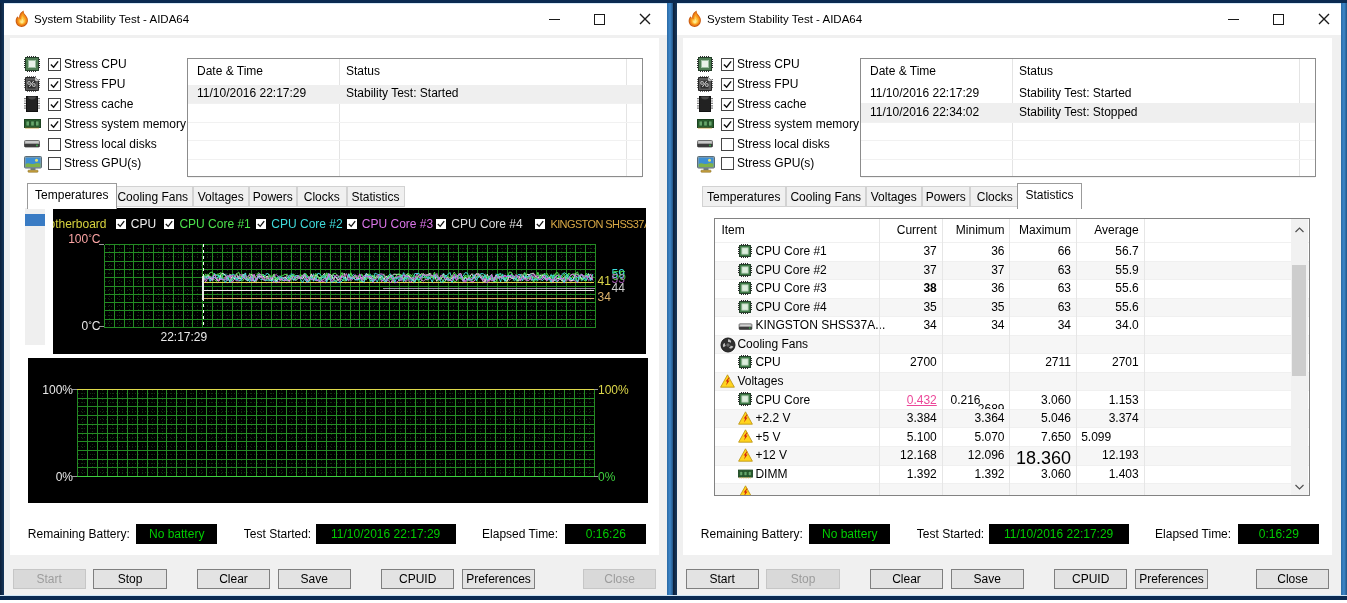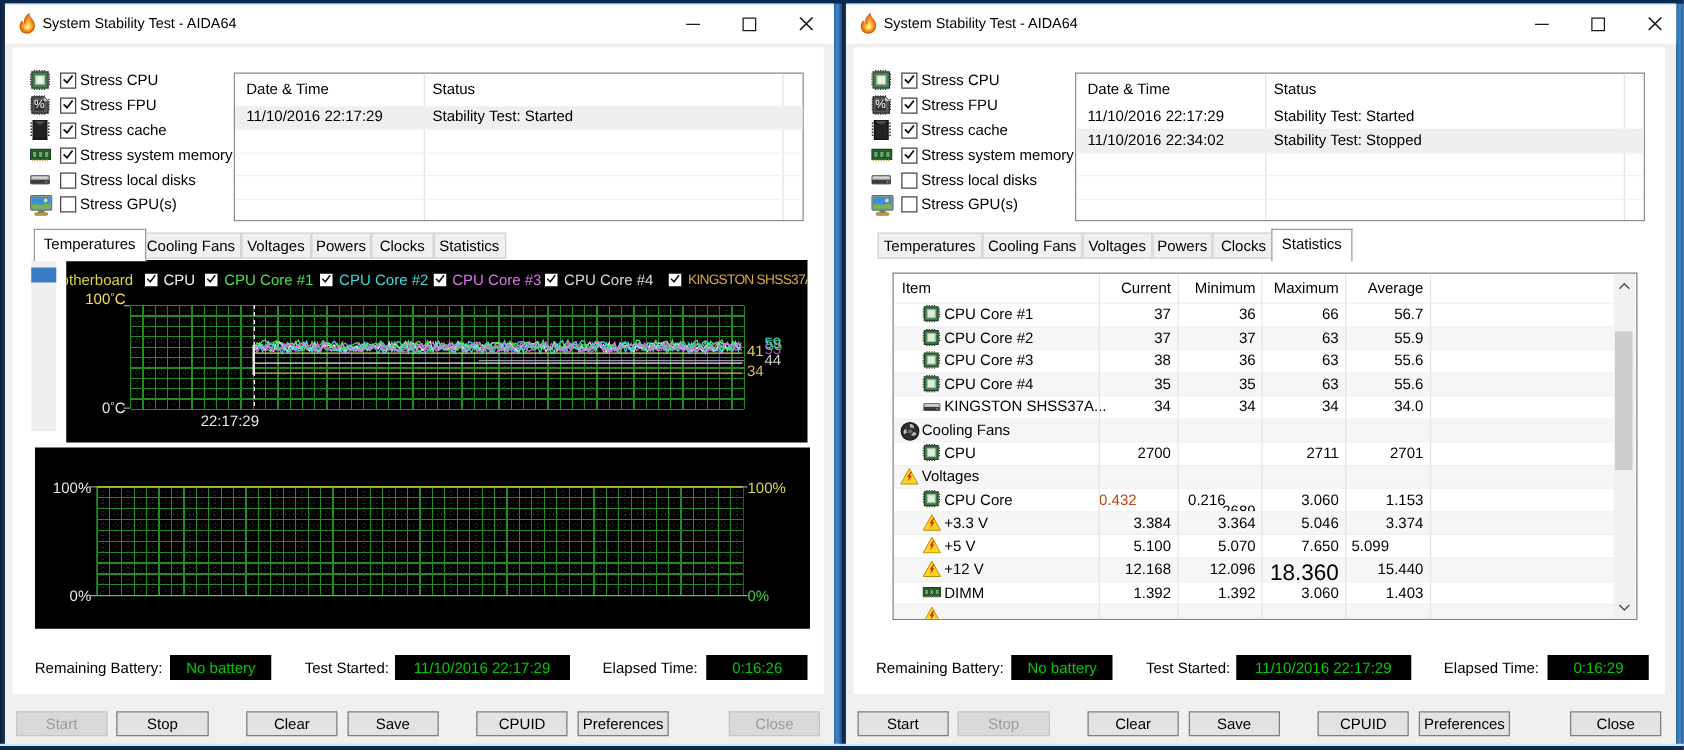--- a/index.html
+++ b/index.html
@@ -147,21 +147,21 @@
         </svg></div>
       <div style="position:absolute;left:309.3px;top:9px;font-size:12px;letter-spacing:0px;color:#da74e8;">CPU Core #3</div>
       <div style="position:absolute;left:383.8px;top:11px;width:10px;height:10px;background:#fff;line-height:8px;text-align:center;"><svg width="8" height="8" viewBox="0 0 10 10">
           <polyline points="1,5 4,8 9,1.5" fill="none" stroke="#111" stroke-width="1.6"></polyline>
         </svg></div>
       <div style="position:absolute;left:398.8px;top:9px;font-size:12px;letter-spacing:0px;color:#dadada;">CPU Core #4</div>
       <div style="position:absolute;left:482.8px;top:11px;width:10px;height:10px;background:#fff;line-height:8px;text-align:center;"><svg width="8" height="8" viewBox="0 0 10 10">
           <polyline points="1,5 4,8 9,1.5" fill="none" stroke="#111" stroke-width="1.6"></polyline>
         </svg></div>
       <div style="position:absolute;left:497.9px;top:10px;font-size:11px;letter-spacing:-0.6px;color:#d8a845;">KINGSTON SHSS37A2</div>
-      <div style="position:absolute;left:8px;top:24px;width:40px;text-align:right;font-size:12px;color:#fde047;">100<span style="font-size:9px;vertical-align:2px;">°</span>C</div>
+      <div style="position:absolute;left:8px;top:24px;width:40px;text-align:right;font-size:12px;color:#fca5a5;">100<span style="font-size:9px;vertical-align:2px;">°</span>C</div>
       <div style="position:absolute;left:8px;top:111px;width:40px;text-align:right;font-size:12px;color:#e8e8e8;">0<span style="font-size:9px;vertical-align:2px;">°</span>C</div>
       <svg style="position:absolute;left:51px;top:36.5px;" width="492" height="84" viewBox="-0.5 -0.5 492 84">
         <g stroke="#113611" stroke-width="1" stroke-dasharray="1 2.2" shape-rendering="crispEdges">
           <line x1="4.91" y1="0" x2="4.91" y2="83"></line>
           <line x1="14.73" y1="0" x2="14.73" y2="83"></line>
           <line x1="24.55" y1="0" x2="24.55" y2="83"></line>
           <line x1="34.37" y1="0" x2="34.37" y2="83"></line>
           <line x1="44.19" y1="0" x2="44.19" y2="83"></line>
           <line x1="54.01" y1="0" x2="54.01" y2="83"></line>
           <line x1="63.83" y1="0" x2="63.83" y2="83"></line>
@@ -632,21 +632,21 @@
 <g stroke="#2c2c2c" stroke-width="1">
 <line x1="3" y1="0.5" x2="11" y2="0.5" stroke-dasharray="1 1"></line>
 <line x1="3" y1="13.5" x2="11" y2="13.5" stroke-dasharray="1 1"></line>
 <line x1="0.5" y1="3" x2="0.5" y2="11" stroke-dasharray="1 1"></line>
 <line x1="13.5" y1="3" x2="13.5" y2="11" stroke-dasharray="1 1"></line>
 </g>
 <rect x="1.5" y="1.5" width="11" height="11" fill="#3e7a46" stroke="#24402a"></rect>
 <rect x="3.8" y="3.8" width="6.4" height="6.4" fill="#ddeedd" stroke="#9dbfa1" stroke-width="0.8"></rect>
 </svg></div>
       <div style="position:absolute;left:40.0px;top:61.9px;font-size:12px;color:#000;">CPU Core #3</div>
-      <div style="position:absolute;left:136.4px;top:61.9px;width:85px;text-align:right;font-size:12px;color:#000;">38</div>
+      <div style="position:absolute;left:136.4px;top:61.9px;width:85px;text-align:right;font-size:12px;color:#000;font-weight:bold;">38</div>
       <div style="position:absolute;left:204.1px;top:61.9px;width:85px;text-align:right;font-size:12px;color:#000;">36</div>
       <div style="position:absolute;left:270.6px;top:61.9px;width:85px;text-align:right;font-size:12px;color:#000;">63</div>
       <div style="position:absolute;left:338.3px;top:61.9px;width:85px;text-align:right;font-size:12px;color:#000;">55.6</div>
       <div style="position:absolute;left:0;top:78.2px;width:100%;height:18.55px;background:#f6f6f6;"></div>
       <div style="position:absolute;left:0;top:78.2px;width:100%;height:1px;background:#f0f0f0;"></div>
       <div style="position:absolute;left:23.1px;top:80.2px;"><svg width="14" height="14" viewBox="0 0 14 14">
 <g stroke="#2c2c2c" stroke-width="1">
 <line x1="3" y1="0.5" x2="11" y2="0.5" stroke-dasharray="1 1"></line>
 <line x1="3" y1="13.5" x2="11" y2="13.5" stroke-dasharray="1 1"></line>
 <line x1="0.5" y1="3" x2="0.5" y2="11" stroke-dasharray="1 1"></line>
@@ -710,31 +710,31 @@
 <g stroke="#2c2c2c" stroke-width="1">
 <line x1="3" y1="0.5" x2="11" y2="0.5" stroke-dasharray="1 1"></line>
 <line x1="3" y1="13.5" x2="11" y2="13.5" stroke-dasharray="1 1"></line>
 <line x1="0.5" y1="3" x2="0.5" y2="11" stroke-dasharray="1 1"></line>
 <line x1="13.5" y1="3" x2="13.5" y2="11" stroke-dasharray="1 1"></line>
 </g>
 <rect x="1.5" y="1.5" width="11" height="11" fill="#3e7a46" stroke="#24402a"></rect>
 <rect x="3.8" y="3.8" width="6.4" height="6.4" fill="#ddeedd" stroke="#9dbfa1" stroke-width="0.8"></rect>
 </svg></div>
       <div style="position:absolute;left:40.0px;top:173.2px;font-size:12px;color:#000;">CPU Core</div>
-      <div style="position:absolute;left:136.4px;top:173.2px;width:85px;text-align:center;font-size:12px;color:#c2410c;">0.432</div>
+      <div style="position:absolute;left:136.4px;top:173.2px;width:85px;text-align:right;font-size:12px;color:#ec4899;text-decoration:underline;">0.432</div>
       <div style="position:absolute;left:204.1px;top:173.2px;width:61px;text-align:right;font-size:12px;color:#000;">0.216</div>
       <div style="position:absolute;left:270.6px;top:173.2px;width:85px;text-align:right;font-size:12px;color:#000;">3.060</div>
       <div style="position:absolute;left:338.3px;top:173.2px;width:85px;text-align:right;font-size:12px;color:#000;">1.153</div>
       <div style="position:absolute;left:0;top:189.6px;width:100%;height:18.55px;background:#f6f6f6;"></div>
       <div style="position:absolute;left:0;top:189.6px;width:100%;height:1px;background:#f0f0f0;"></div>
       <div style="position:absolute;left:23.1px;top:191.6px;"><svg width="15" height="14" viewBox="0 0 15 14">
 <path d="M7.5 0.8 L14.4 13.2 H0.6 Z" fill="#ffd41e" stroke="#b78f0a" stroke-width="0.8"></path>
 <path d="M8.6 3.4 L5.6 7.6 H7.2 L6 11.4 L9.6 6.6 H7.9 L9.5 3.4 Z" fill="#d42a0a"></path>
 </svg></div>
-      <div style="position:absolute;left:40.0px;top:191.8px;font-size:12px;color:#000;">+3.3 V</div>
+      <div style="position:absolute;left:40.0px;top:191.8px;font-size:12px;color:#000;">+2.2 V</div>
       <div style="position:absolute;left:136.4px;top:191.8px;width:85px;text-align:right;font-size:12px;color:#000;">3.384</div>
       <div style="position:absolute;left:204.1px;top:191.8px;width:85px;text-align:right;font-size:12px;color:#000;">3.364</div>
       <div style="position:absolute;left:270.6px;top:191.8px;width:85px;text-align:right;font-size:12px;color:#000;">5.046</div>
       <div style="position:absolute;left:338.3px;top:191.8px;width:85px;text-align:right;font-size:12px;color:#000;">3.374</div>
       <div style="position:absolute;left:0;top:208.1px;width:100%;height:1px;background:#f0f0f0;"></div>
       <div style="position:absolute;left:23.1px;top:210.1px;"><svg width="15" height="14" viewBox="0 0 15 14">
 <path d="M7.5 0.8 L14.4 13.2 H0.6 Z" fill="#ffd41e" stroke="#b78f0a" stroke-width="0.8"></path>
 <path d="M8.6 3.4 L5.6 7.6 H7.2 L6 11.4 L9.6 6.6 H7.9 L9.5 3.4 Z" fill="#d42a0a"></path>
 </svg></div>
       <div style="position:absolute;left:40.0px;top:210.3px;font-size:12px;color:#000;">+5 V</div>
@@ -745,21 +745,21 @@
       <div style="position:absolute;left:0;top:226.7px;width:100%;height:18.55px;background:#f6f6f6;"></div>
       <div style="position:absolute;left:0;top:226.7px;width:100%;height:1px;background:#f0f0f0;"></div>
       <div style="position:absolute;left:23.1px;top:228.7px;"><svg width="15" height="14" viewBox="0 0 15 14">
 <path d="M7.5 0.8 L14.4 13.2 H0.6 Z" fill="#ffd41e" stroke="#b78f0a" stroke-width="0.8"></path>
 <path d="M8.6 3.4 L5.6 7.6 H7.2 L6 11.4 L9.6 6.6 H7.9 L9.5 3.4 Z" fill="#d42a0a"></path>
 </svg></div>
       <div style="position:absolute;left:40.0px;top:228.8px;font-size:12px;color:#000;">+12 V</div>
       <div style="position:absolute;left:136.4px;top:228.8px;width:85px;text-align:right;font-size:12px;color:#000;">12.168</div>
       <div style="position:absolute;left:204.1px;top:228.8px;width:85px;text-align:right;font-size:12px;color:#000;">12.096</div>
       <div style="position:absolute;left:270.6px;top:228.8px;width:85px;text-align:right;font-size:18px;color:#000;">18.360</div>
-      <div style="position:absolute;left:338.3px;top:228.8px;width:85px;text-align:right;font-size:12px;color:#000;">15.440</div>
+      <div style="position:absolute;left:338.3px;top:228.8px;width:85px;text-align:right;font-size:12px;color:#000;">12.193</div>
       <div style="position:absolute;left:0;top:245.2px;width:100%;height:1px;background:#f0f0f0;"></div>
       <div style="position:absolute;left:23.1px;top:247.2px;"><svg width="15" height="14" viewBox="0 0 17 16">
 <rect x="0.5" y="3.5" width="16" height="8" fill="#2e6b33" stroke="#1c4220"></rect>
 <rect x="2" y="5" width="3.4" height="5" fill="#67a86b" stroke="#1c4220" stroke-width="0.7"></rect>
 <rect x="6.8" y="5" width="3.4" height="5" fill="#67a86b" stroke="#1c4220" stroke-width="0.7"></rect>
 <rect x="11.6" y="5" width="3.4" height="5" fill="#67a86b" stroke="#1c4220" stroke-width="0.7"></rect>
 <g stroke="#caa84a" stroke-width="1">
 <line x1="2" y1="11.5" x2="2" y2="13"></line>
             <line x1="4" y1="11.5" x2="4" y2="13"></line>
 <line x1="6" y1="11.5" x2="6" y2="13"></line>

